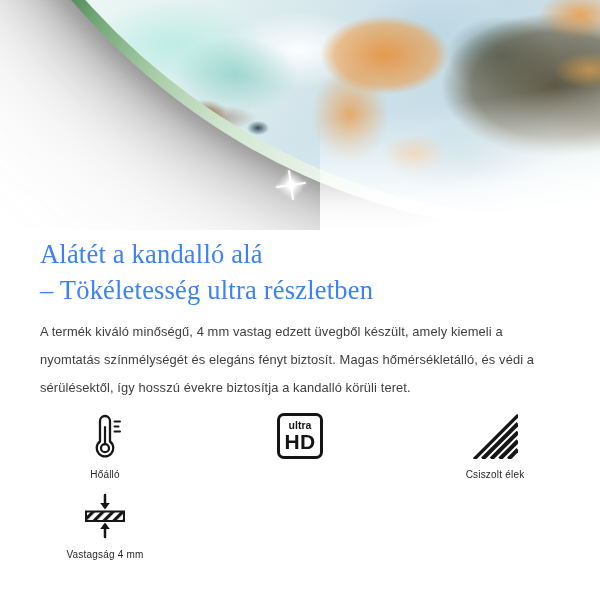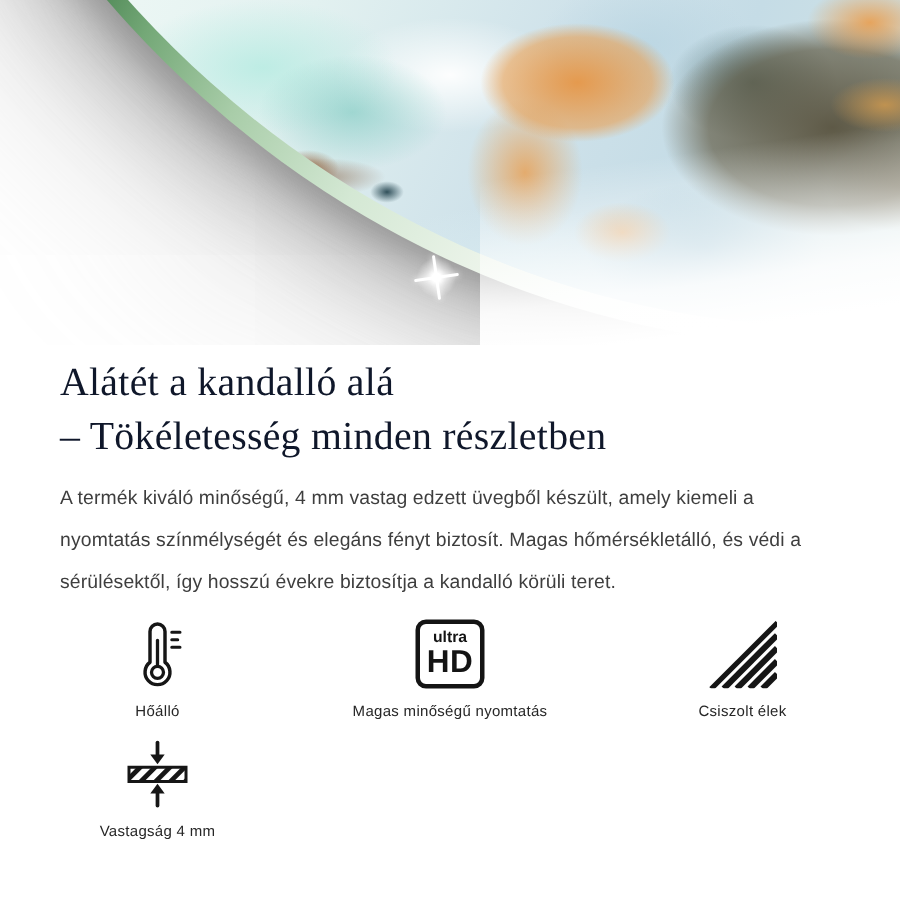--- a/index.html
+++ b/index.html
@@ -71,21 +71,21 @@
   .sparkle::before,.sparkle::after{content:"";position:absolute;background:#fff;border-radius:2px;
     box-shadow:0 0 4px rgba(255,255,255,.95);}
   .sparkle::before{left:0;top:14px;width:30px;height:2px;}
   .sparkle::after{left:14px;top:0;width:2px;height:30px;}
 
   
   .content{padding:0 40px;}
   h1{
     margin:6px 0 0;
     font-family:"Liberation Serif", serif;
-    font-weight:400;color:#0f172a;
+    font-weight:400;color:#3b82f6;
     font-size:26.5px;line-height:1.36;letter-spacing:.2px;
   }
   h1 span{display:block;}
   .desc{
     margin:10px 0 6px;max-width:524px;
     font-size:12.9px;line-height:28px;color:#3e3e3e;letter-spacing:.1px;
   }
 
   
   .features{
@@ -112,21 +112,21 @@
   <div class="disc-shadow"></div>
   <div class="glass-edge"></div>
   <div class="marble"></div>
   <div class="white-fade"></div>
   <div class="sparkle"></div>
 </div>
 
 <div class="content">
   <h1>
     <span>Alátét a kandalló alá</span>
-    <span>– Tökéletesség minden részletben</span>
+    <span>– Tökéletesség ultra részletben</span>
   </h1>
   <p class="desc">A termék kiváló minőségű, 4 mm vastag edzett üvegből készült, amely kiemeli a nyomtatás színmélységét és elegáns fényt biztosít. Magas hőmérsékletálló, és védi a sérülésektől, így hosszú évekre biztosítja a kandalló körüli teret.</p>
 </div>
 
 <div class="features">
 
   <div class="feature">
     <div class="icon-wrap">
       <svg width="48" height="48" viewBox="0 0 48 48">
         <path class="ln" stroke-width="2.3" stroke-linejoin="round" d="M19,9 A5,5 0 0 1 29,9 L29,29.5 A8.3,8.3 0 1 1 19,29.5 Z"></path>
@@ -138,21 +138,20 @@
     <div class="label">Hőálló</div>
   </div>
 
   <div class="feature">
     <div class="icon-wrap">
       <div class="hd-box">
         <div class="hd-top">ultra</div>
         <div class="hd-bottom">HD</div>
       </div>
     </div>
-    <div class="label">Magas minőségű nyomtatás</div>
   </div>
 
 
 
   <div class="feature">
     <div class="icon-wrap">
       <svg width="48" height="48" viewBox="0 0 50 50">
         <defs>
           <clipPath id="triClip">
               <polygon points="1,49 49,1 49,49"></polygon>

